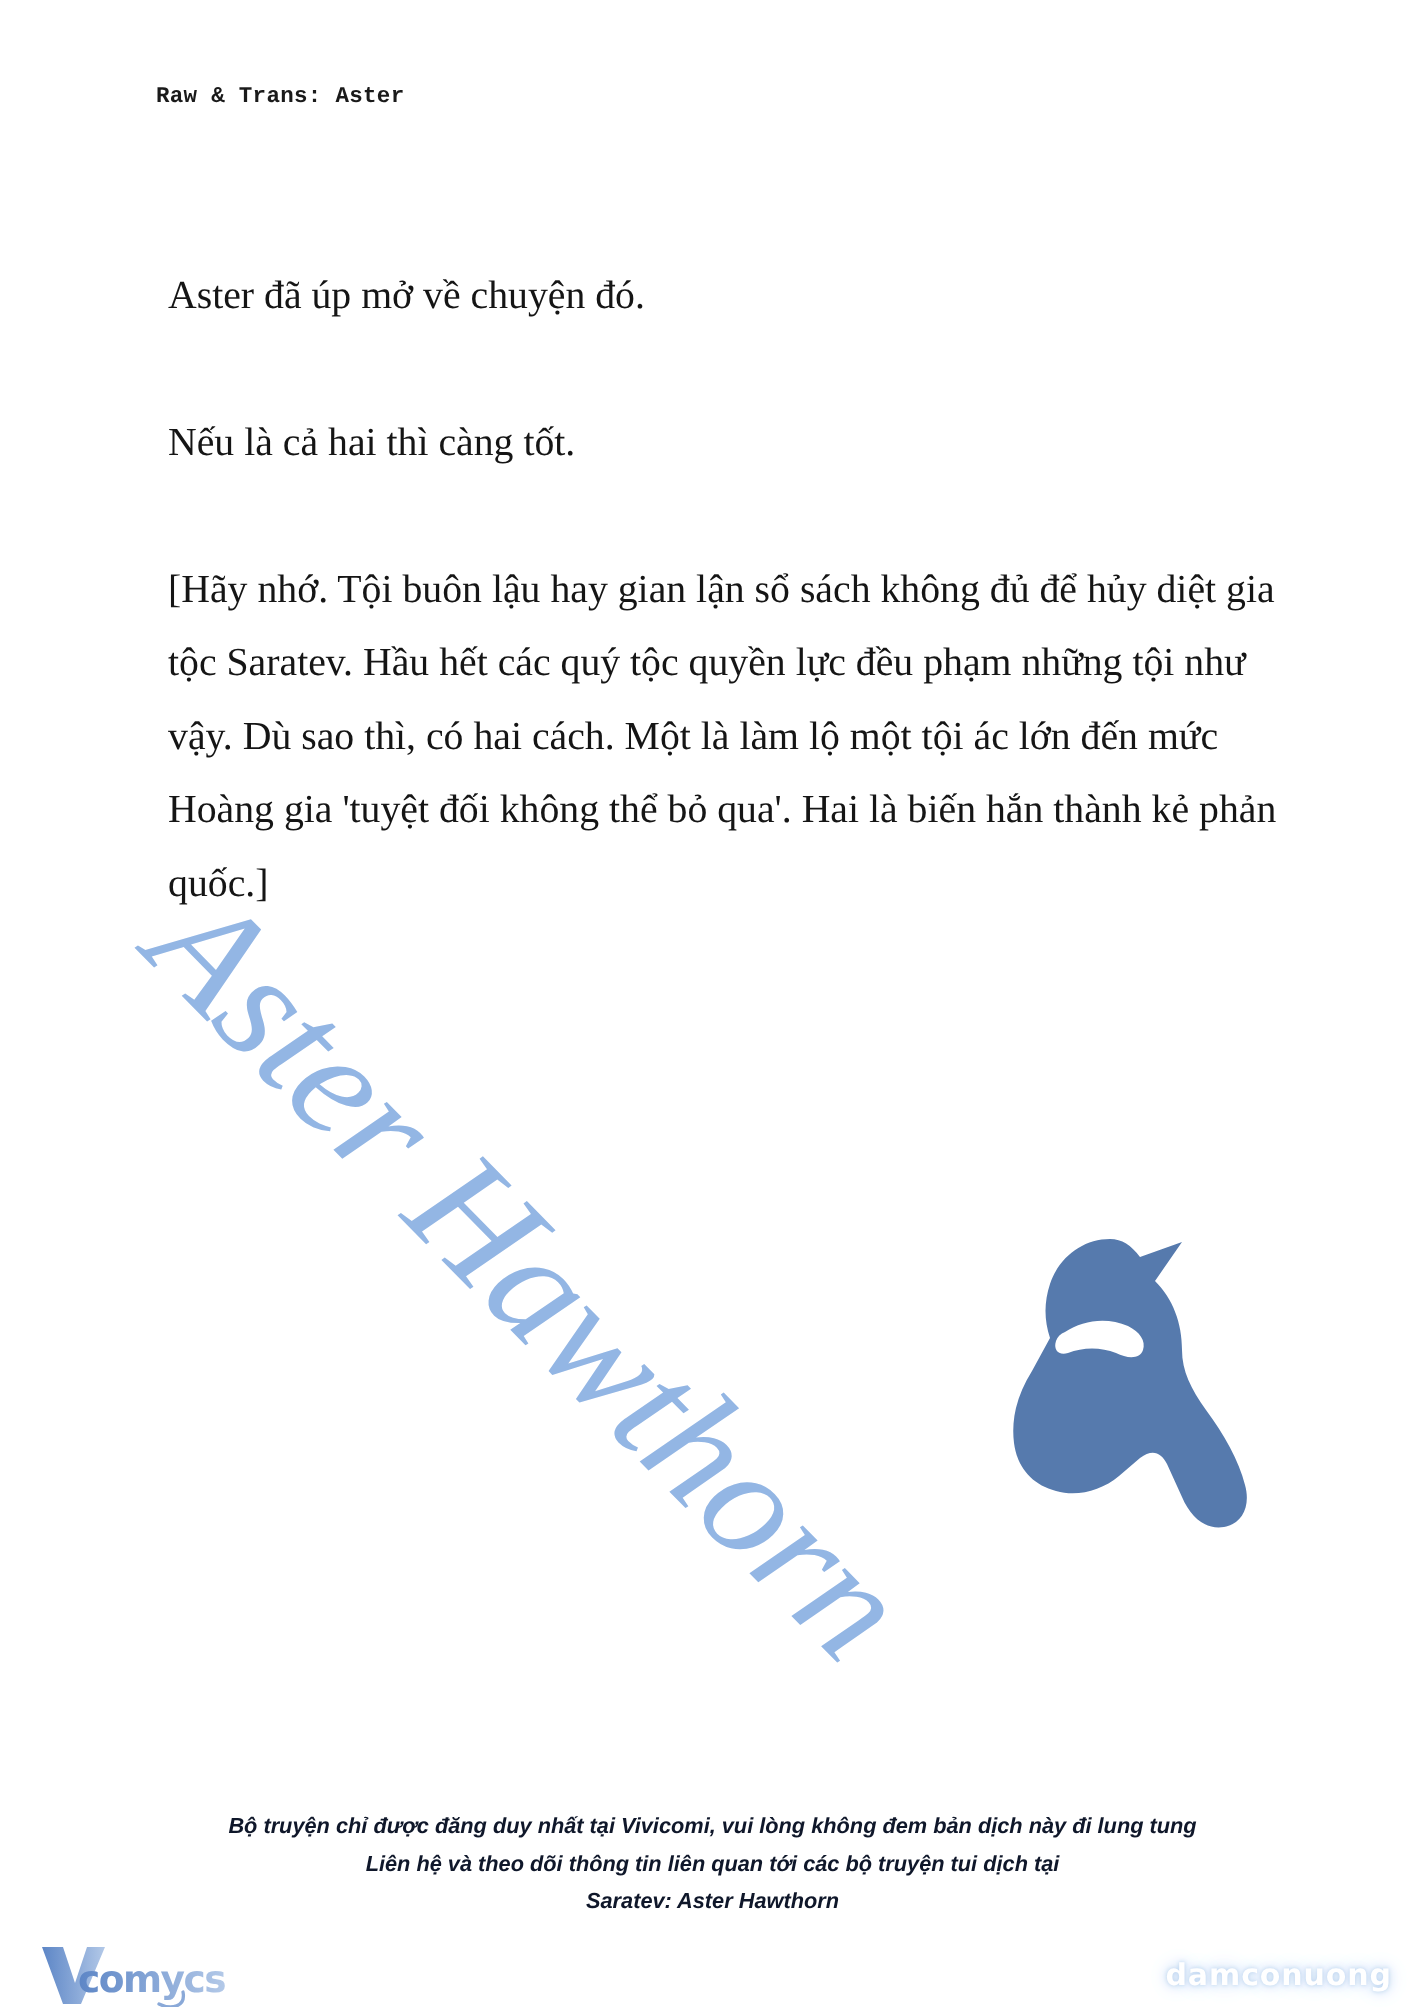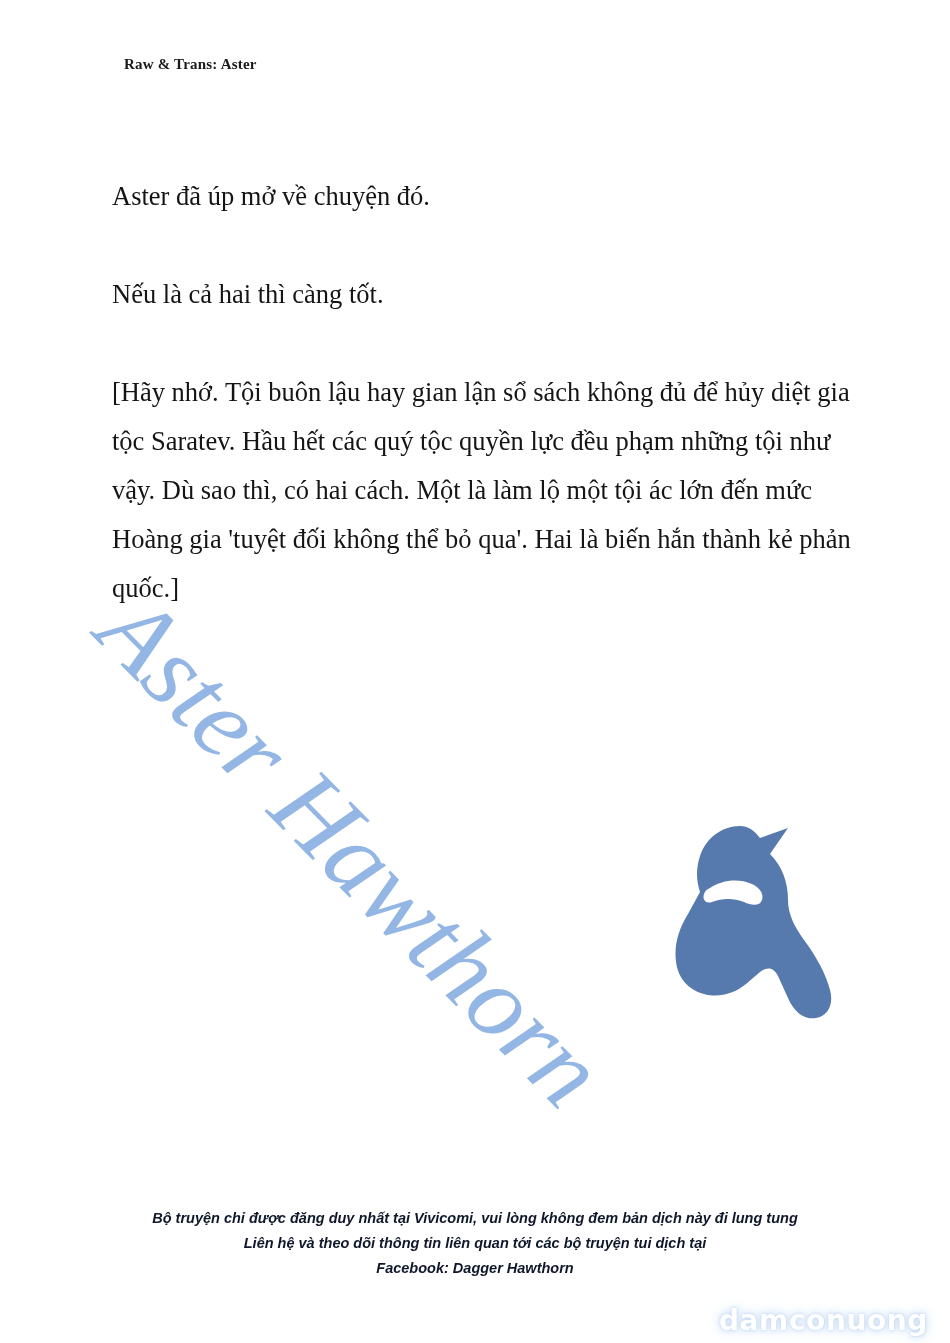--- a/index.html
+++ b/index.html
@@ -12,23 +12,23 @@
     width: 950px;
     height: 1343px;
     background: #ffffff;
     overflow: hidden;
     font-family: "Liberation Serif", "DejaVu Serif", serif;
   }
 
   
   #header {
     position: absolute;
-    left: 124px;
+    left: 104px;
     top: 56px;
-    font-family: Liberation Serif, serif;
+    font-family: Liberation Mono, monospace;
     font-size: 15px;
     font-weight: 700;
     color: #1a1a1a;
     letter-spacing: 0.2px;
     white-space: nowrap;
   }
 
   
   #watermark {
     position: absolute;
@@ -102,21 +102,21 @@
     width: 150px;
   }
 
   
   #uploader-watermark {
     position: absolute;
     right: 22px;
     top: 1304px;
     z-index: 4;
     font-family: "DejaVu Sans", "Liberation Sans", sans-serif;
-    font-size: 28px;
+    font-size: 20px;
     font-weight: 600;
     letter-spacing: 0.6px;
     color: #ffffff;
     text-shadow:
       0 0 3px #b9d2ef,
       0 0 7px #cfe0f5,
       0 0 14px #dfebfa,
       0 0 22px #eaf2fc;
     white-space: nowrap;
     user-select: none;
@@ -163,19 +163,33 @@
 
   <div id="body-text">
     <p class="para">Aster đã úp mở về chuyện đó.</p>
     <p class="para">Nếu là cả hai thì càng tốt.</p>
     <p class="para">[Hãy nhớ. Tội buôn lậu hay gian lận sổ sách không đủ để hủy diệt gia tộc Saratev. Hầu hết các quý tộc quyền lực đều phạm những tội như vậy. Dù sao thì, có hai cách. Một là làm lộ một tội ác lớn đến mức Hoàng gia 'tuyệt đối không thể bỏ qua'. Hai là biến hắn thành kẻ phản quốc.]</p>
   </div>
 
   <div id="footer-credits">
     <span class="credit-line">Bộ truyện chỉ được đăng duy nhất tại Vivicomi, vui lòng không đem bản dịch này đi lung tung</span>
     <span class="credit-line">Liên hệ và theo dõi thông tin liên quan tới các bộ truyện tui dịch tại</span>
-    <span class="credit-line">Facebook: Dagger Hawthorn</span>
+    <span class="credit-line">Saratev: Aster Hawthorn</span>
   </div>
 
+  <div id="site-logo">
+    <svg viewBox="0 0 150 46" width="150" height="46" aria-hidden="true">
+      <defs>
+        <linearGradient id="logoGrad" x1="0" y1="0" x2="1" y2="0">
+          <stop offset="0%" stop-color="#5d86c6"></stop>
+          <stop offset="55%" stop-color="#8aa9d8"></stop>
+          <stop offset="100%" stop-color="#b3c9e8"></stop>
+        </linearGradient>
+      </defs>
+      <path d="M2 6 L16 6 L24 30 L32 6 L44 6 L28 44 L16 44 Z" fill="url(#logoGrad)"></path>
+      <text x="26" y="36" font-family="'DejaVu Sans','Liberation Sans',sans-serif" font-size="25" font-weight="700" letter-spacing="-1" fill="url(#logoGrad)">comycs</text>
+      <path d="M96 36 C 98 46, 88 48, 80 44" stroke="#8aa9d8" stroke-width="2.2" fill="none" stroke-linecap="round"></path>
+    </svg>
+  </div>
 
   <div id="uploader-watermark">damconuong</div>
 
 </div>
 
 </body></html>

